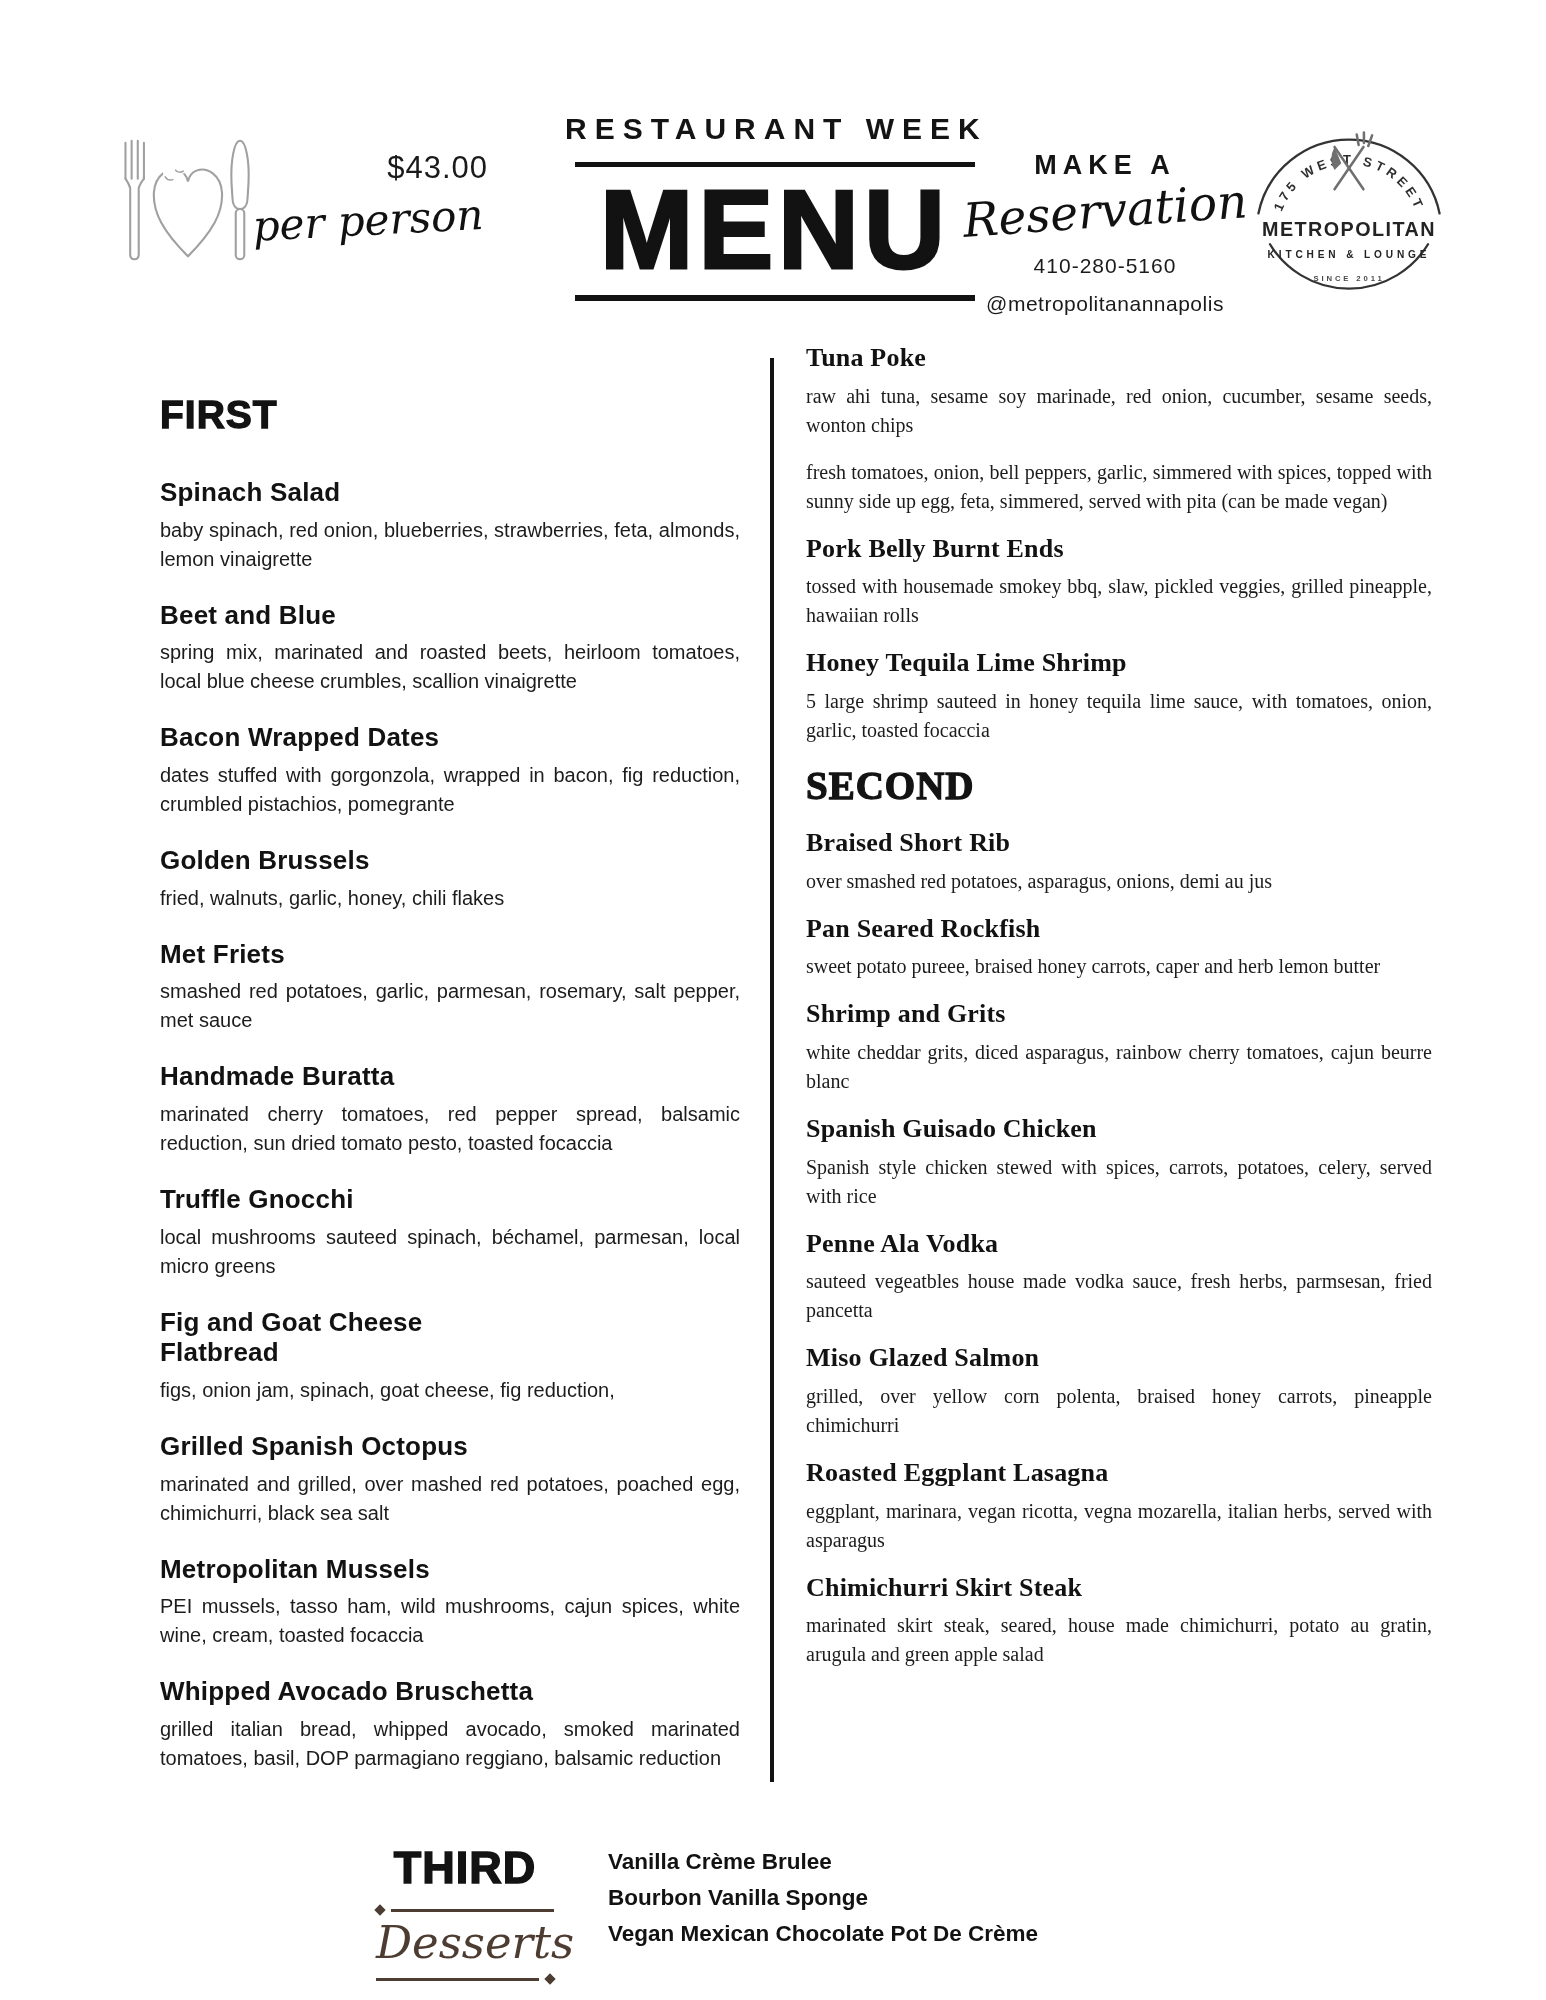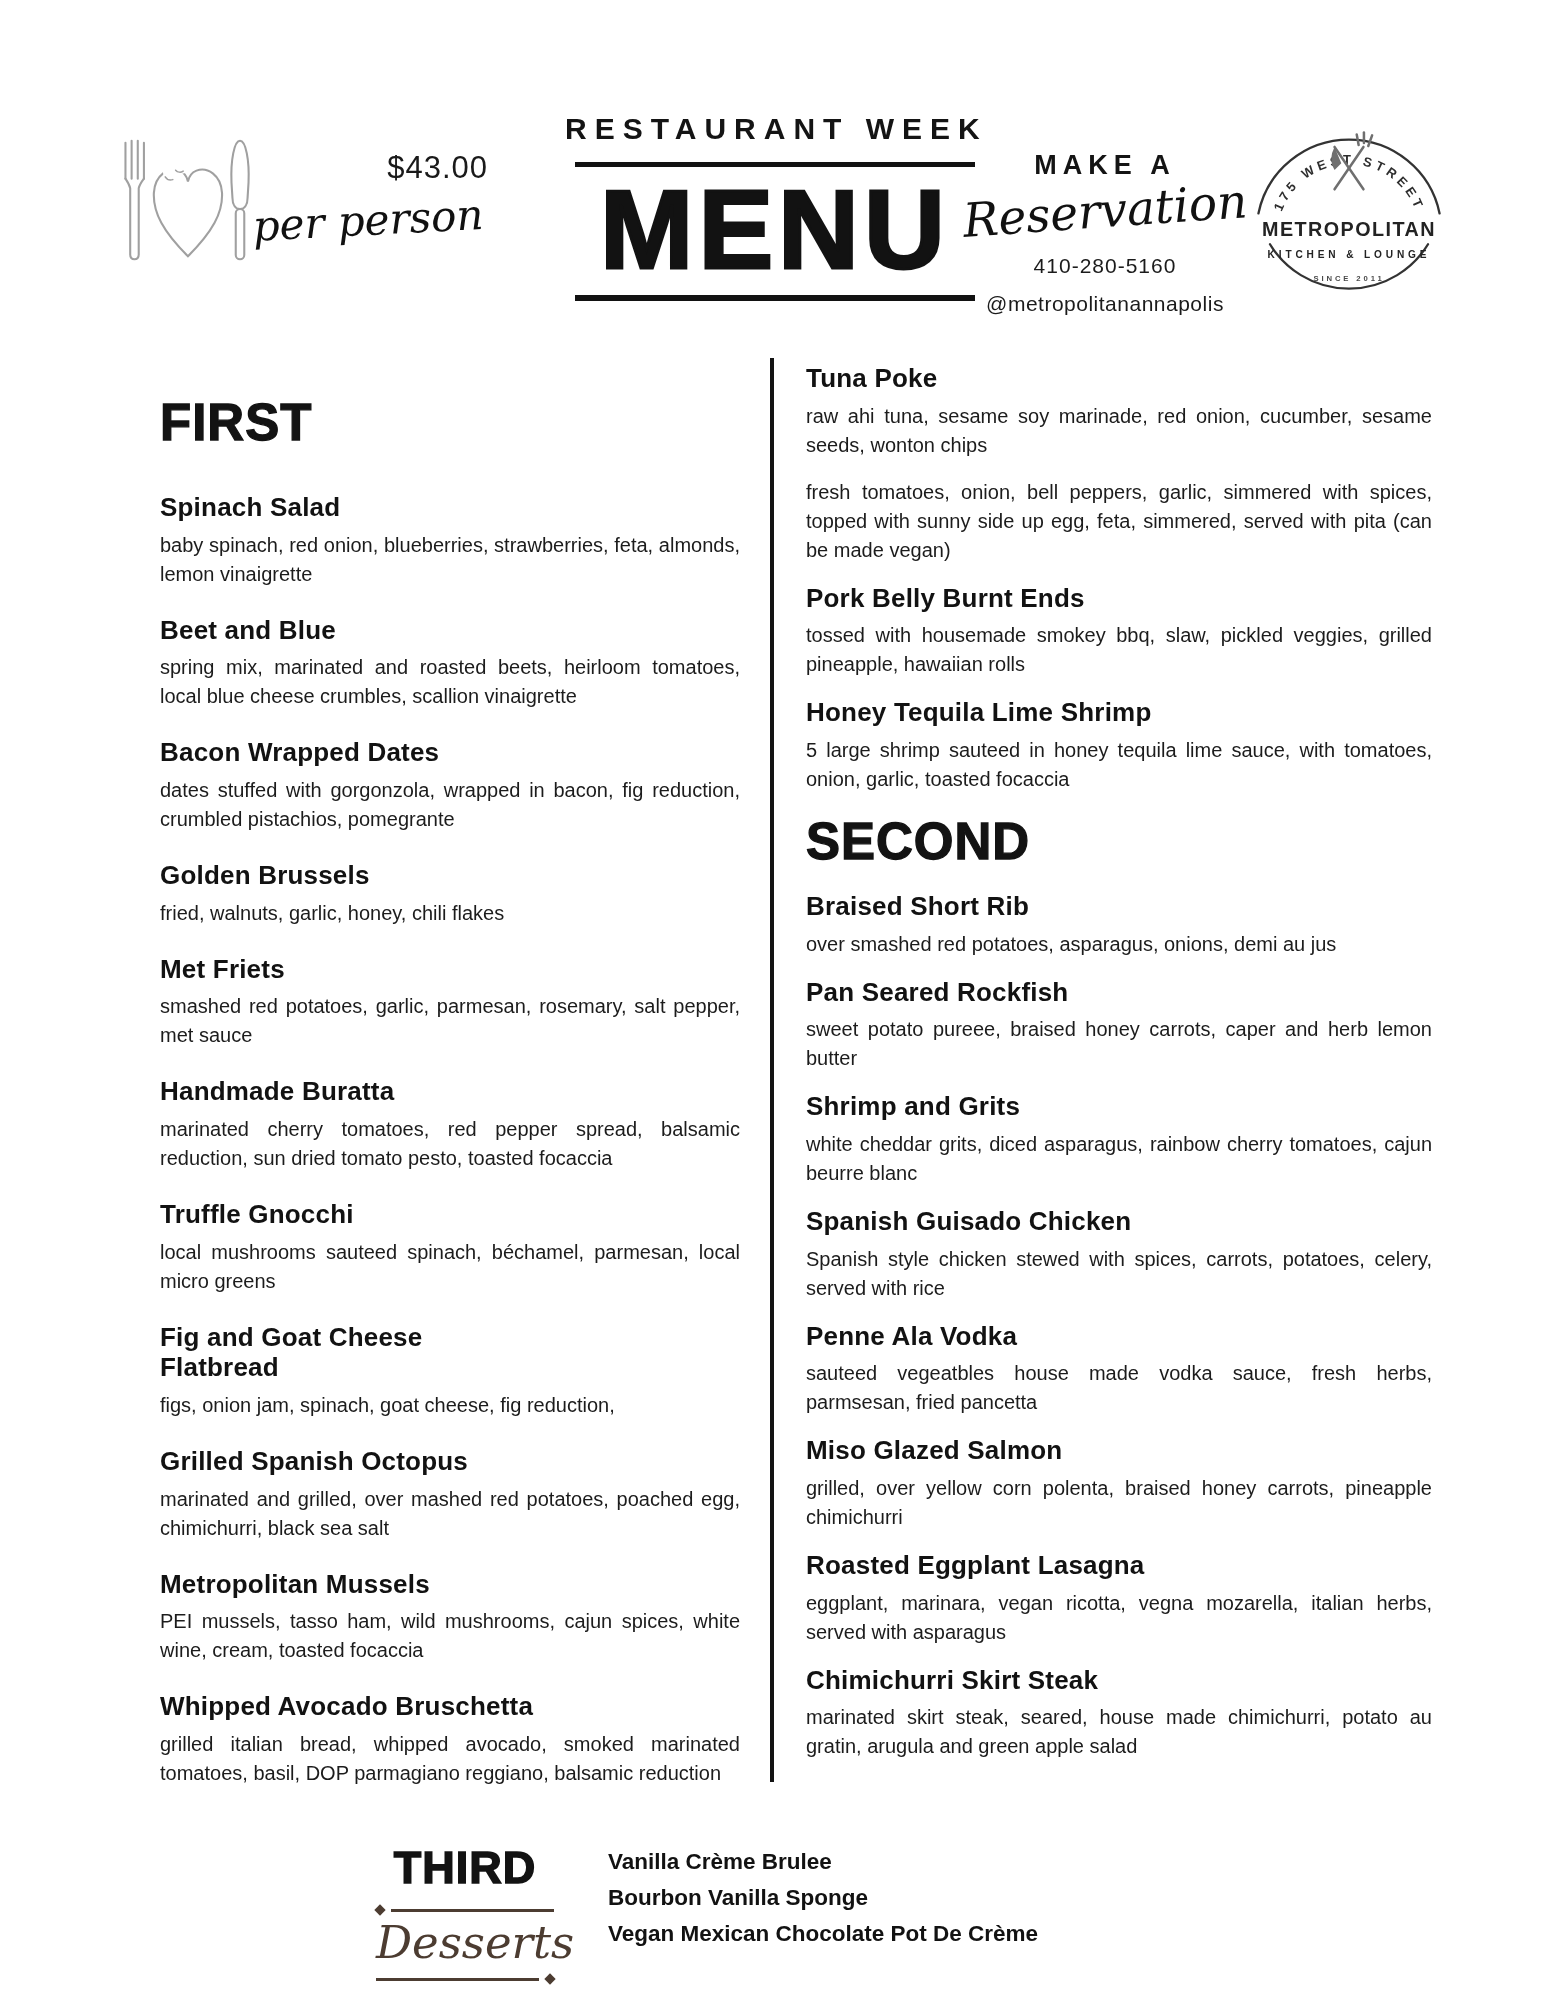--- a/index.html
+++ b/index.html
@@ -40,25 +40,25 @@
     font-size:47px; margin-top:2px; transform:rotate(-4deg); color:#111; white-space:nowrap;
   }
   .resv-phone { font-size:21px; margin-top:16px; letter-spacing:1px; color:#1b1b1b; }
   .resv-handle { font-size:21px; margin-top:14px; letter-spacing:0.5px; color:#1b1b1b; }
 
   .logo { position:absolute; left:1243px; top:92px; width:212px; height:212px; }
 
   
   .col { position:absolute; }
   .col-left  { left:160px; top:393px; width:580px; }
-  .col-right { left:806px; top:363px; width:626px; }
+  .col-right { left:806px; top:343px; width:626px;font-family:Liberation Serif, serif; }
   .divider { position:absolute; left:770px; top:358px; width:4px; height:1424px; background:#131313; }
 
   .section-title {
-    font-size:51px; font-weight:700; letter-spacing:1px; margin:0;
+    font-size:39px; font-weight:700; letter-spacing:1px; margin:0;
     -webkit-text-stroke:1.3px currentColor; color:#131313;
   }
   .col-left .section-title { margin-bottom:40px; }
   .second-title { margin:2px 0 20px; }
 
   .item { margin-bottom:26px; }
   .col-right .item { margin-bottom:18px; }
   .item h3 {
     font-size:26px; line-height:1.18; margin:0 0 8px; font-weight:700;
     letter-spacing:0.2px; color:#121212; white-space:pre-line;

